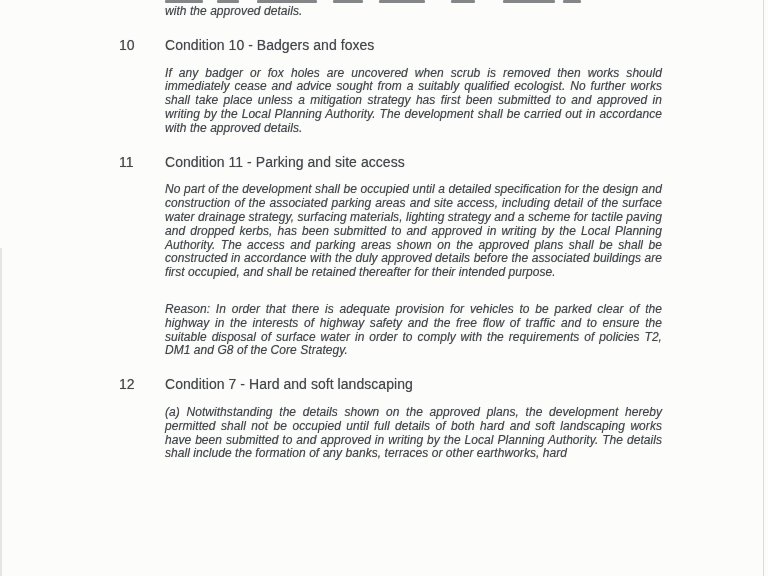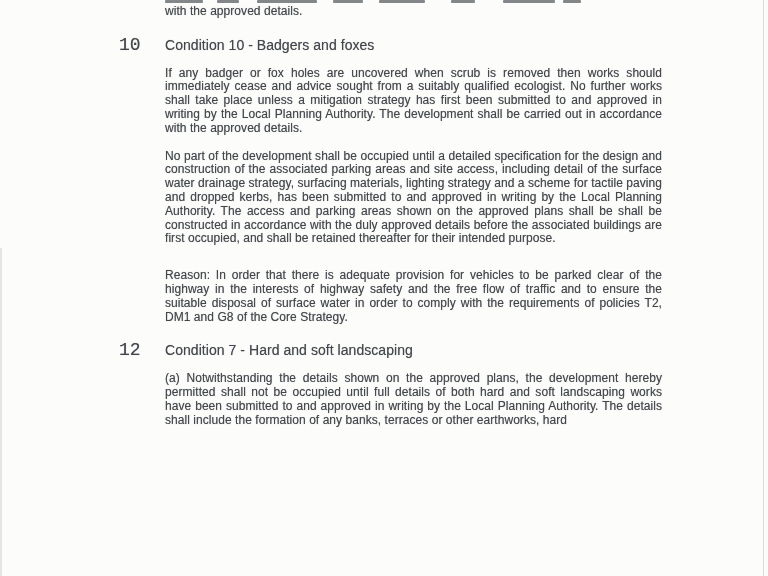--- a/index.html
+++ b/index.html
@@ -38,32 +38,33 @@
 
   .doc {
     position: absolute; left: 165px; top: 0; width: 497px;
     font-size: 12px; line-height: 13.8px;
     letter-spacing: 0.05px;
     text-shadow: 0 0 0.8px rgba(70,74,78,0.55);
   }
   .para {
     margin: 14px 0 0 0;
     text-align: justify;
+    font-style: italic;
   }
   .para.first-line { margin-top: 5px; }
   .para.reason-gap-sm { margin-top: 12px; }
   .para.reason-gap { margin-top: 23px; }
   .heading-row {
     position: relative;
     margin-top: 20px;
   }
   .heading { margin: 0; font-size: 14px; font-weight: normal; line-height: 13.8px; }
   .num {
     position: absolute; left: -46px; top: 0;
-    font-size: 18px; line-height: 13.8px; font-family: Liberation Mono, monospace;
+    font-size: 14px; line-height: 13.8px;
   }
 </style>
 </head>
 <body>
 
 <div class="page">
 
   <div class="edge-right"></div>
   <div class="edge-left"></div>
 
@@ -86,20 +87,24 @@
 
     <section>
       <div class="heading-row">
         <span class="num">10</span>
         <h2 class="heading">Condition 10 - Badgers and foxes</h2>
       </div>
       <p class="para">If any badger or fox holes are uncovered when scrub is removed then works should immediately cease and advice sought from a suitably qualified ecologist. No further works shall take place unless a mitigation strategy has first been submitted to and approved in writing by the Local Planning Authority. The development shall be carried out in accordance with the approved details.</p>
     </section>
 
     <section>
+      <div class="heading-row">
+        <span class="num">11</span>
+        <h2 class="heading">Condition 11 - Parking and site access</h2>
+      </div>
       <p class="para">No part of the development shall be occupied until a detailed specification for the design and construction of the associated parking areas and site access, including detail of the surface water drainage strategy, surfacing materials, lighting strategy and a scheme for tactile paving and dropped kerbs, has been submitted to and approved in writing by the Local Planning Authority. The access and parking areas shown on the approved plans shall be shall be constructed in accordance with the duly approved details before the associated buildings are first occupied, and shall be retained thereafter for their intended purpose.</p>
       <p class="para reason-gap">Reason: In order that there is adequate provision for vehicles to be parked clear of the highway in the interests of highway safety and the free flow of traffic and to ensure the suitable disposal of surface water in order to comply with the requirements of policies T2, DM1 and G8 of the Core Strategy.</p>
     </section>
 
     <section>
       <div class="heading-row">
         <span class="num">12</span>
         <h2 class="heading">Condition 7 - Hard and soft landscaping</h2>
       </div>
       <p class="para">(a) Notwithstanding the details shown on the approved plans, the development hereby permitted shall not be occupied until full details of both hard and soft landscaping works have been submitted to and approved in writing by the Local Planning Authority. The details shall include the formation of any banks, terraces or other earthworks, hard</p>

